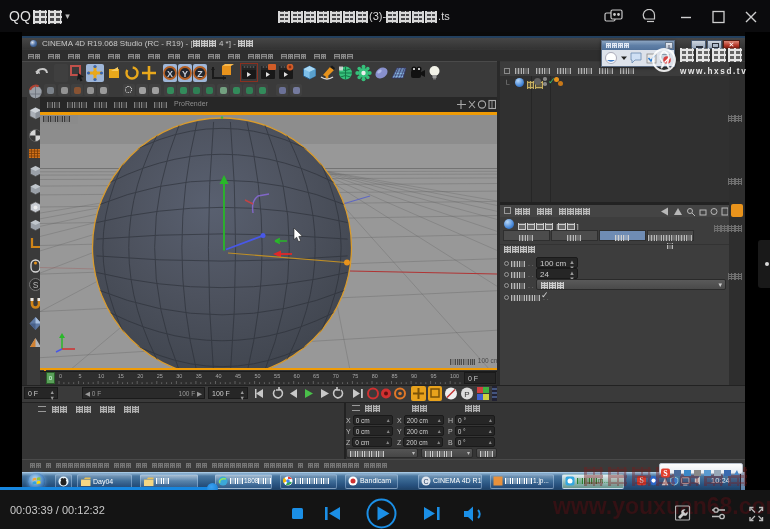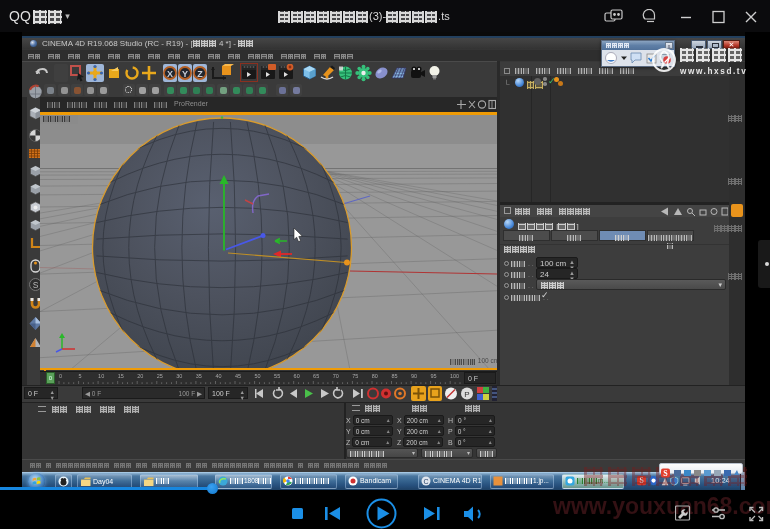--- a/index.html
+++ b/index.html
@@ -776,20 +776,23 @@
           <rect x="24" y="2" width="7" height="6" fill="#3a88c8"></rect>
           <rect x="34" y="2" width="7" height="6" fill="#888"></rect>
           <rect x="44" y="2" width="7" height="6" fill="#5a9ad0"></rect>
           <rect x="54" y="2" width="7" height="6" fill="#98a8b8"></rect>
           <rect x="64" y="2" width="7" height="6" fill="#3a6ab0"></rect>
           <path d="M74 7 l3-5 2 5z" fill="#4a88c8"></path>
         </g>
 </svg></div>
     <div class="a" style="left:0;top:486.5px;width:208px;height:3.5px;background:#1787e0"></div>
     <div class="a" style="left:207px;top:482.5px;width:11px;height:11px;border-radius:50%;background:radial-gradient(circle at 40% 35%,#3aa2f2,#1177cc)"></div>
+    <div class="a" style="left:0;top:490px;width:770px;height:39px;background:#141414">
+<div class="a" style="left:10px;top:14px;color:#c9c9c9;font-size:11px">00:03:39 / 00:12:32</div>
+</div>
 <svg class="a" style="left:288px;top:503px" width="200" height="22" viewBox="0 0 200 22">
 <g fill="#1b8fe6">
 <rect x="4" y="5" width="11" height="11" rx="1.5"></rect>
 <g>
           <rect x="37" y="4" width="2.6" height="13"></rect>
           <path d="M52 4 v13 l-11-6.5z"></path>
         </g>
 <path d="M136 4 l11 6.5 -11 6.5z"></path>
         <rect x="149" y="4" width="2.6" height="13"></rect>
 <path d="M176 8 h4 l5-4.5 v15 l-5-4.5 h-4z"></path>

